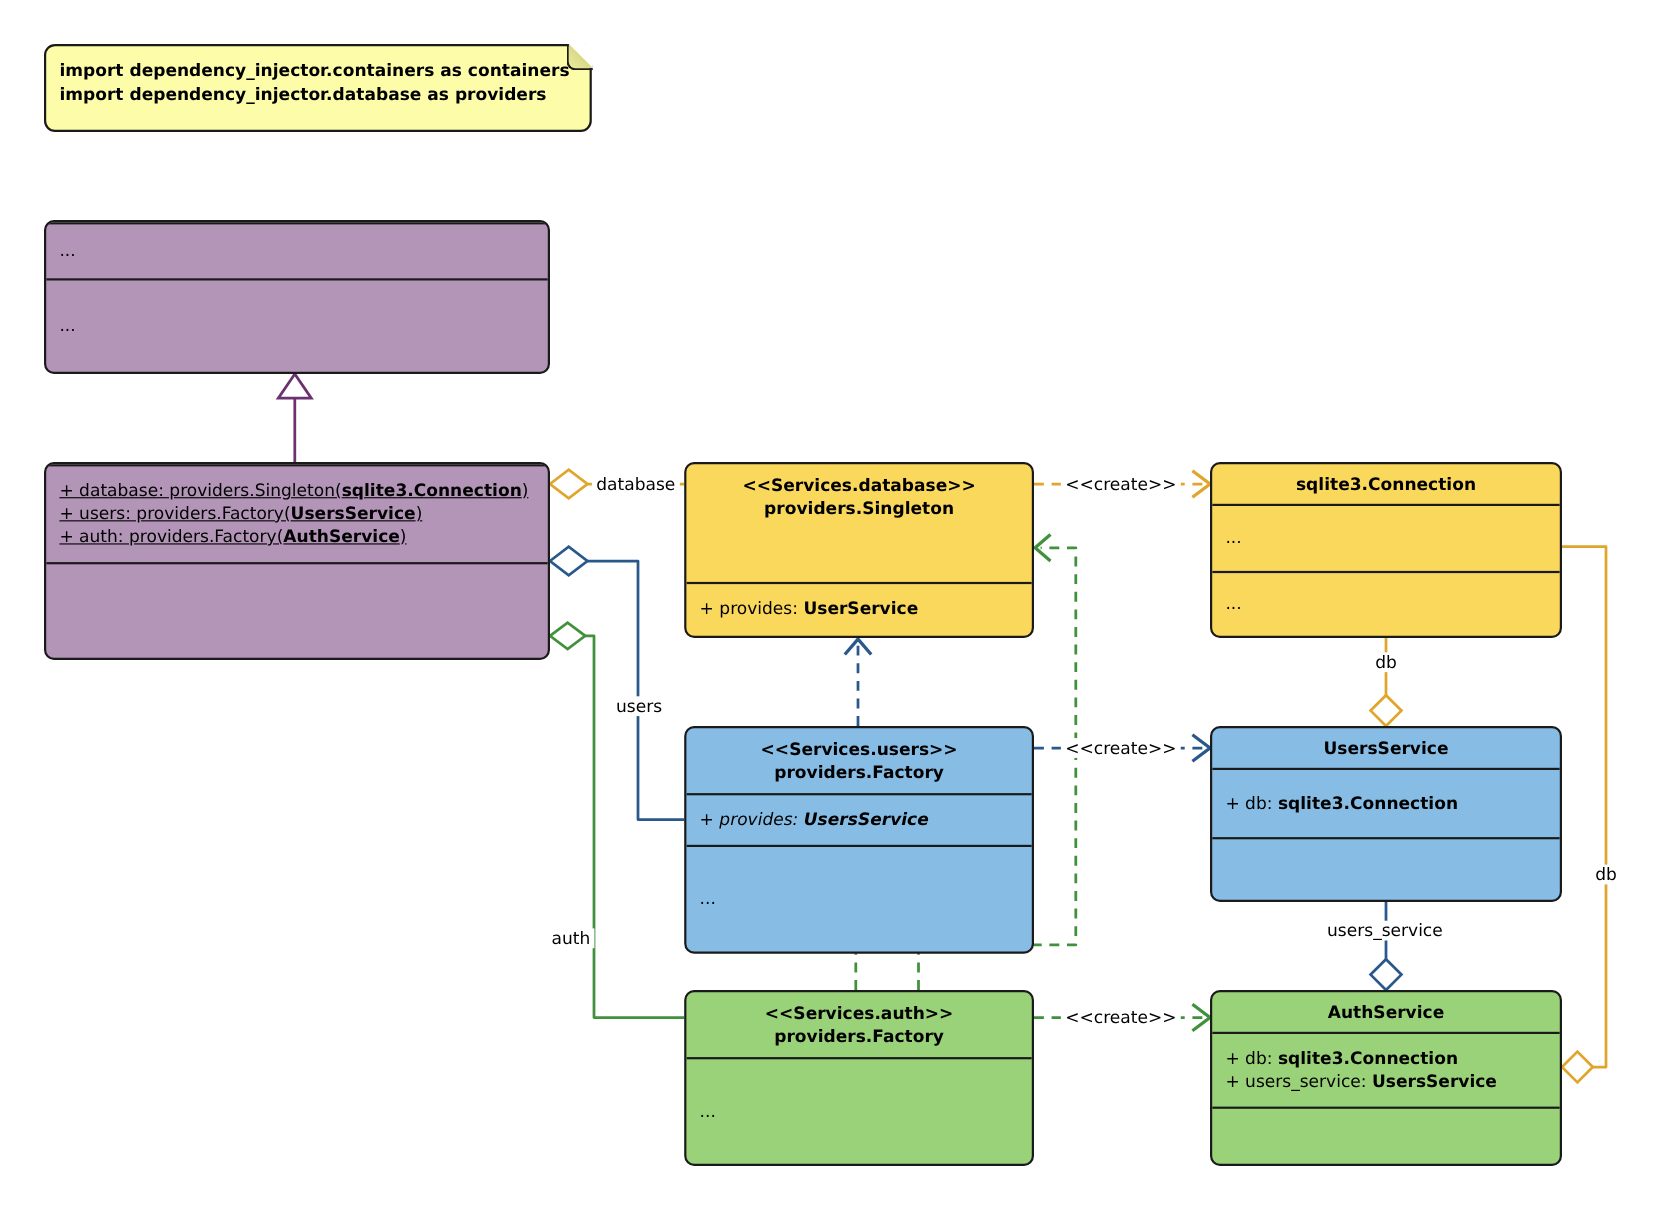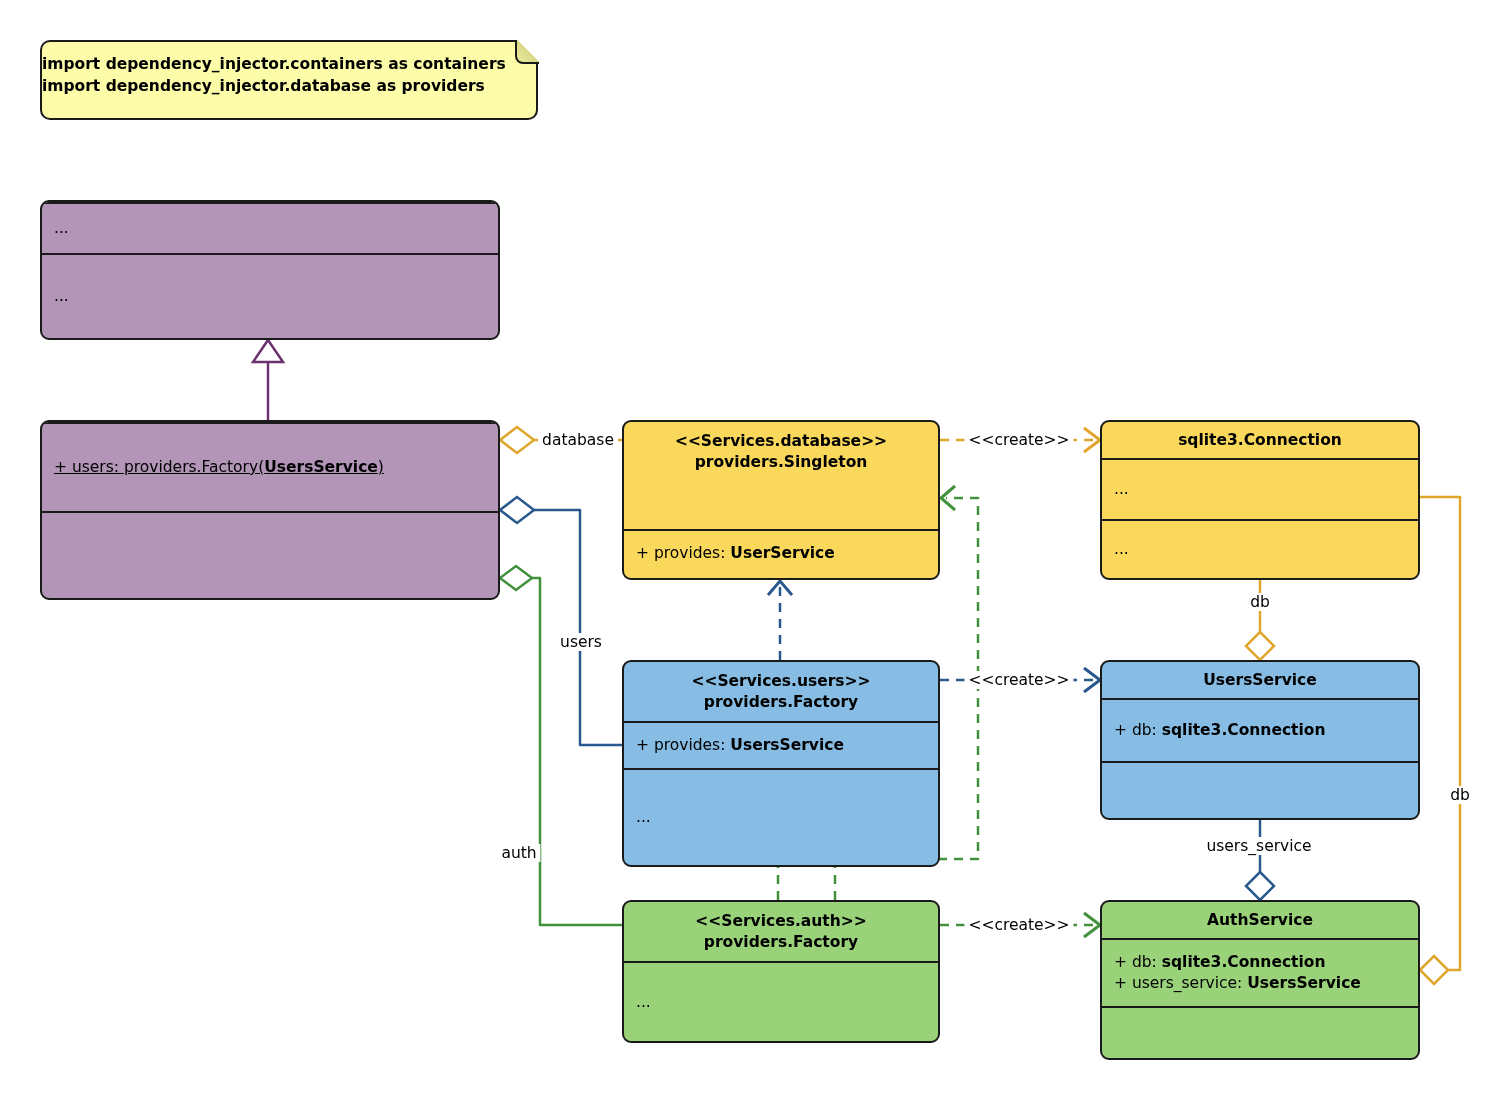--- a/index.html
+++ b/index.html
@@ -6,21 +6,21 @@
   #canvas {
     position:relative; width:1510px; height:1100px; background:#ffffff;
     font-family:"DejaVu Sans","Liberation Sans",sans-serif; color:#000;
   }
   svg.wires { position:absolute; left:0; top:0; pointer-events:none; }
 
   
   .note {
     position:absolute; left:40px; top:40px; width:498px; height:80px;
     background:#FCFCA9; border:2.5px solid #1A1A1A; border-radius:10px;
-    box-sizing:border-box; padding:11px 12px 0 0;
+    box-sizing:border-box; padding:11px 12px 0 12px;
     font-weight:bold; font-size:15.5px; line-height:22px; white-space:nowrap;
   }
   .note-fold {
     position:absolute; top:-2.5px; right:-2.5px; width:22px; height:22px;
     background:linear-gradient(225deg,#ffffff 49%,#d9d986 50%,#ececa0 100%);
     border-left:2.5px solid #1A1A1A; border-bottom:2.5px solid #1A1A1A;
     border-bottom-left-radius:8px; border-top-right-radius:8px;
   }
 
   
@@ -108,21 +108,23 @@
     <div class="cls-section" style="height:49px;">
       <span>...</span>
     </div>
     <div class="cls-section grow">
       <span>...</span>
     </div>
   </div>
 
   <div class="uml-class purple" style="left:40px; top:420px; width:460px; height:180px;">
     <div class="cls-section" style="height:87px;">
+      <div class="attr static-attr"><span>+ database: providers.Singleton(</span><b>sqlite3.Connection</b><span>)</span></div>
       <div class="attr static-attr"><span>+ users: providers.Factory(</span><b>UsersService</b><span>)</span></div>
+      <div class="attr static-attr"><span>+ auth: providers.Factory(</span><b>AuthService</b><span>)</span></div>
     </div>
     <div class="cls-section grow"></div>
   </div>
 
   <div class="uml-class yellow" style="left:622px; top:420px; width:318px; height:160px;gap:48px;">
     <div class="cls-header" style="height:59px;">
       <div>&lt;&lt;Services.database&gt;&gt;</div>
       <div>providers.Singleton</div>
     </div>
     <div class="cls-section" style="height:45px;">
@@ -141,37 +143,37 @@
     <div class="cls-section grow">
       <span>...</span>
     </div>
   </div>
 
   <div class="uml-class blue" style="left:622px; top:660px; width:318px; height:207px;">
     <div class="cls-header" style="height:59px;">
       <div>&lt;&lt;Services.users&gt;&gt;</div>
       <div>providers.Factory</div>
     </div>
-    <div class="cls-section" style="height:45px;">
+    <div class="cls-section" style="height:45px;font-style:italic;">
       <div class="attr"><span>+ provides: </span><b>UsersService</b></div>
     </div>
     <div class="cls-section grow">
       <span>...</span>
     </div>
   </div>
 
   <div class="uml-class blue" style="left:1100px; top:660px; width:320px; height:160px;">
     <div class="cls-header" style="height:36px;">UsersService</div>
     <div class="cls-section" style="height:61px;">
       <div class="attr"><span>+ db: </span><b>sqlite3.Connection</b></div>
     </div>
     <div class="cls-section grow"></div>
   </div>
 
-  <div class="uml-class green" style="left:622px; top:900px; width:318px; height:143px;">
+  <div class="uml-class green" style="left:622px; top:900px; width:318px; height:160px;">
     <div class="cls-header" style="height:59px;">
       <div>&lt;&lt;Services.auth&gt;&gt;</div>
       <div>providers.Factory</div>
     </div>
     <div class="cls-section grow">
       <span>...</span>
     </div>
   </div>
 
   <div class="uml-class green" style="left:1100px; top:900px; width:320px; height:160px;">

